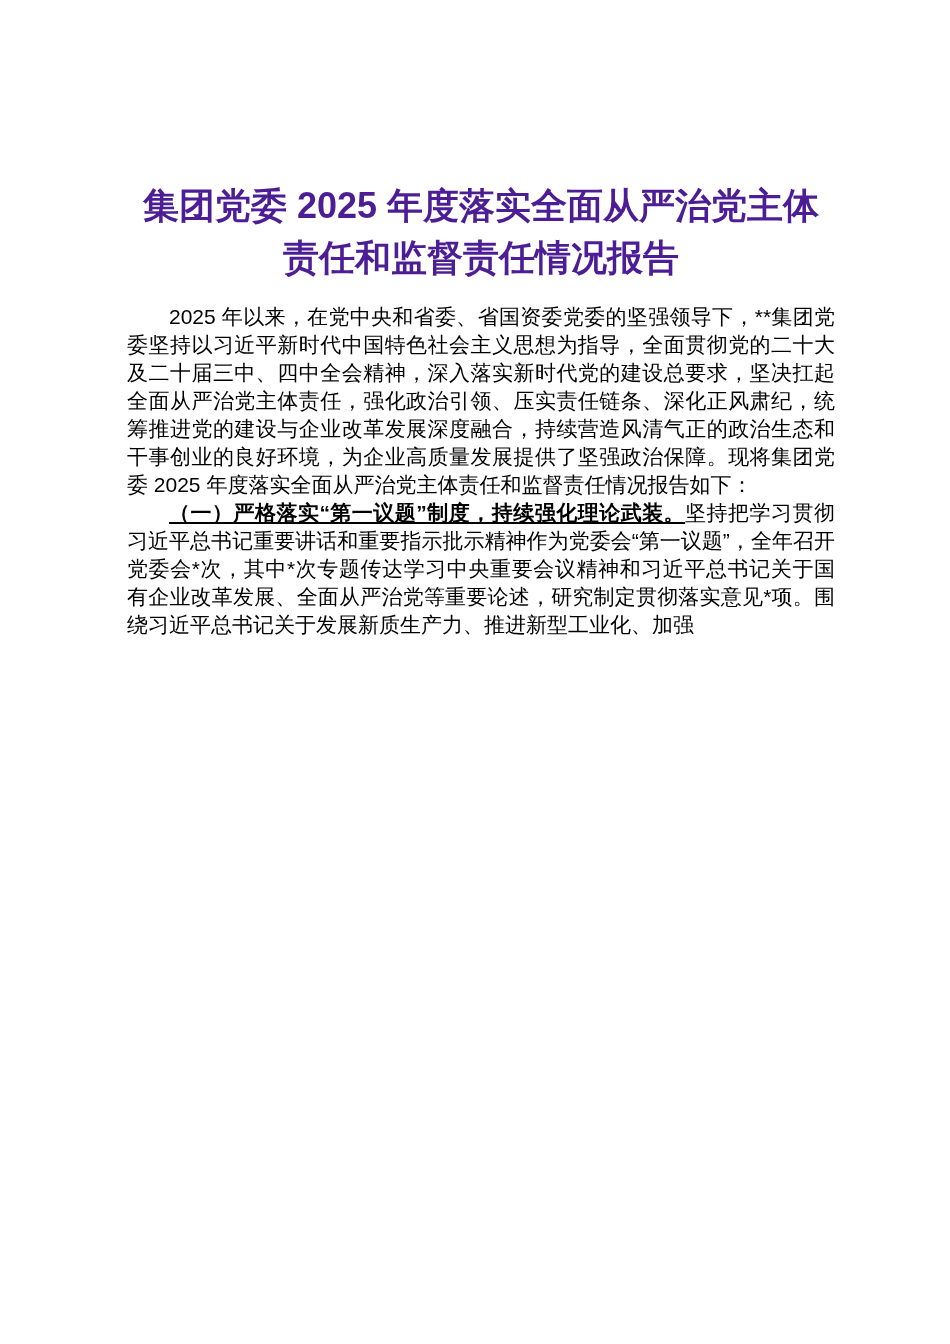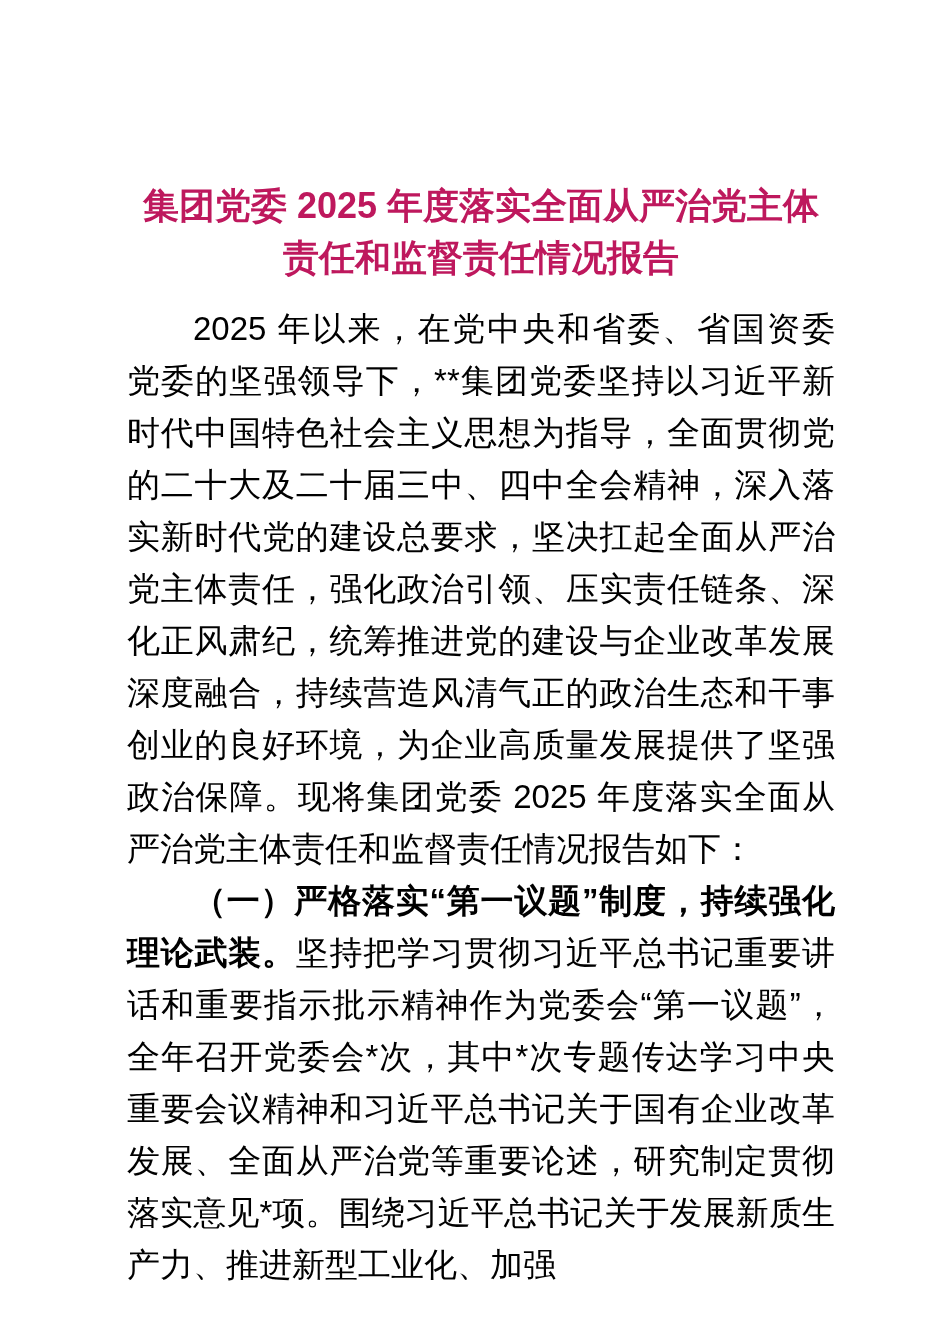--- a/index.html
+++ b/index.html
@@ -17,34 +17,35 @@
     padding: 180px 115px 0 127px;
     overflow: hidden;
     font-family: "Liberation Sans", sans-serif;
   }
   .doc-title {
     margin: 0 0 19px 0;
     font-size: 36px;
     font-weight: 700;
     line-height: 52px;
     text-align: center;
-    color: #be185d;
+    color: #4c1d95;
   }
   .para {
     margin: 0;
-    font-size: 33px;
-    line-height: 52px;
+    font-size: 21px;
+    line-height: 28px;
     text-align: justify;
     text-align-last: left;
     text-indent: 2em;
     color: #000000;
     word-break: break-all;
   }
   .para .lead-bold {
     font-weight: 700;
+    text-decoration: underline;
   }
 </style>
 </head>
 <body>
 
 <div class="page">
 
   <h1 class="doc-title">集团党委 2025 年度落实全面从严治党主体责任和监督责任情况报告</h1>
 
   <p class="para">2025 年以来，在党中央和省委、省国资委党委的坚强领导下，**集团党委坚持以习近平新时代中国特色社会主义思想为指导，全面贯彻党的二十大及二十届三中、四中全会精神，深入落实新时代党的建设总要求，坚决扛起全面从严治党主体责任，强化政治引领、压实责任链条、深化正风肃纪，统筹推进党的建设与企业改革发展深度融合，持续营造风清气正的政治生态和干事创业的良好环境，为企业高质量发展提供了坚强政治保障。现将集团党委 2025 年度落实全面从严治党主体责任和监督责任情况报告如下：</p>

